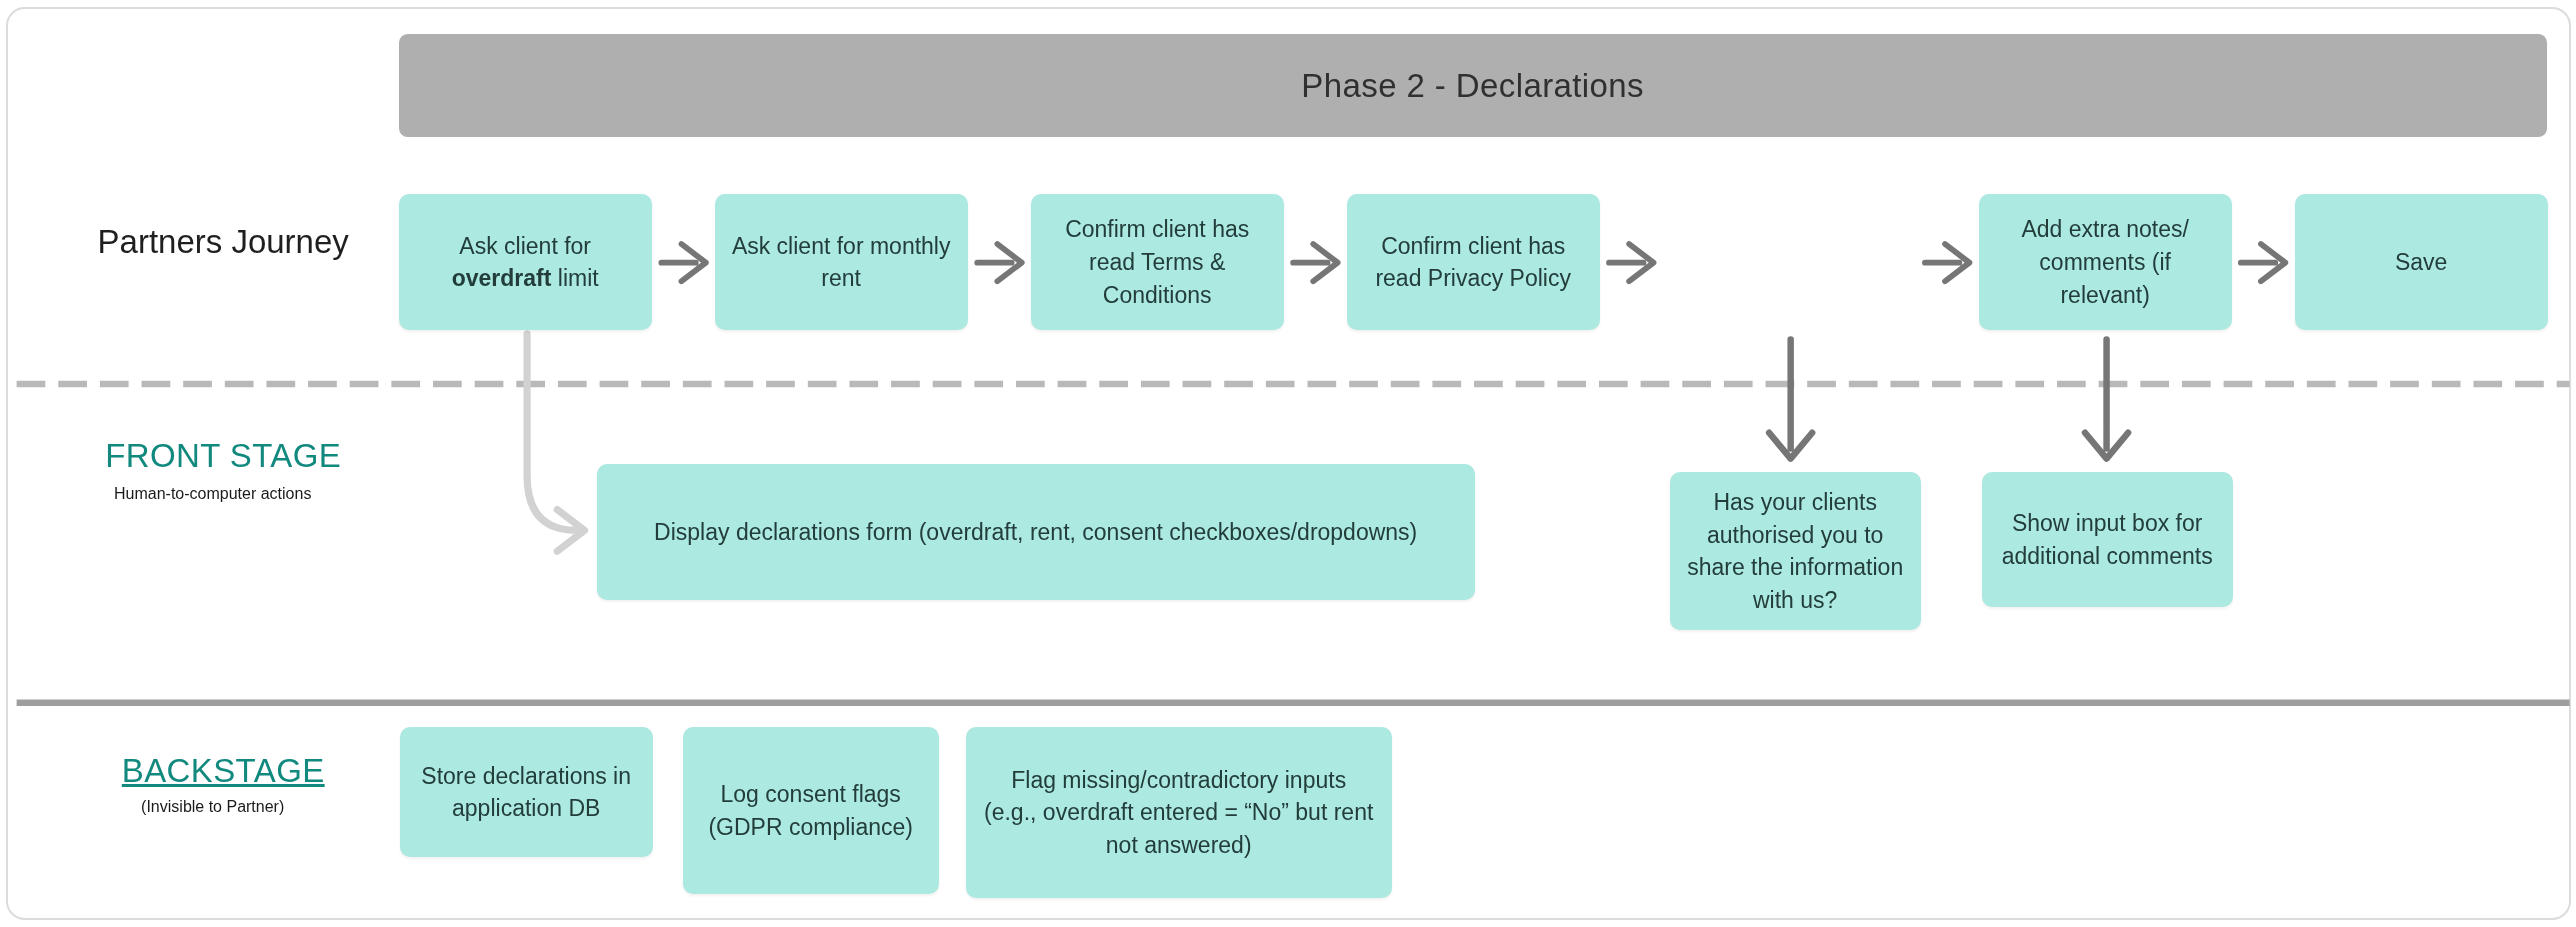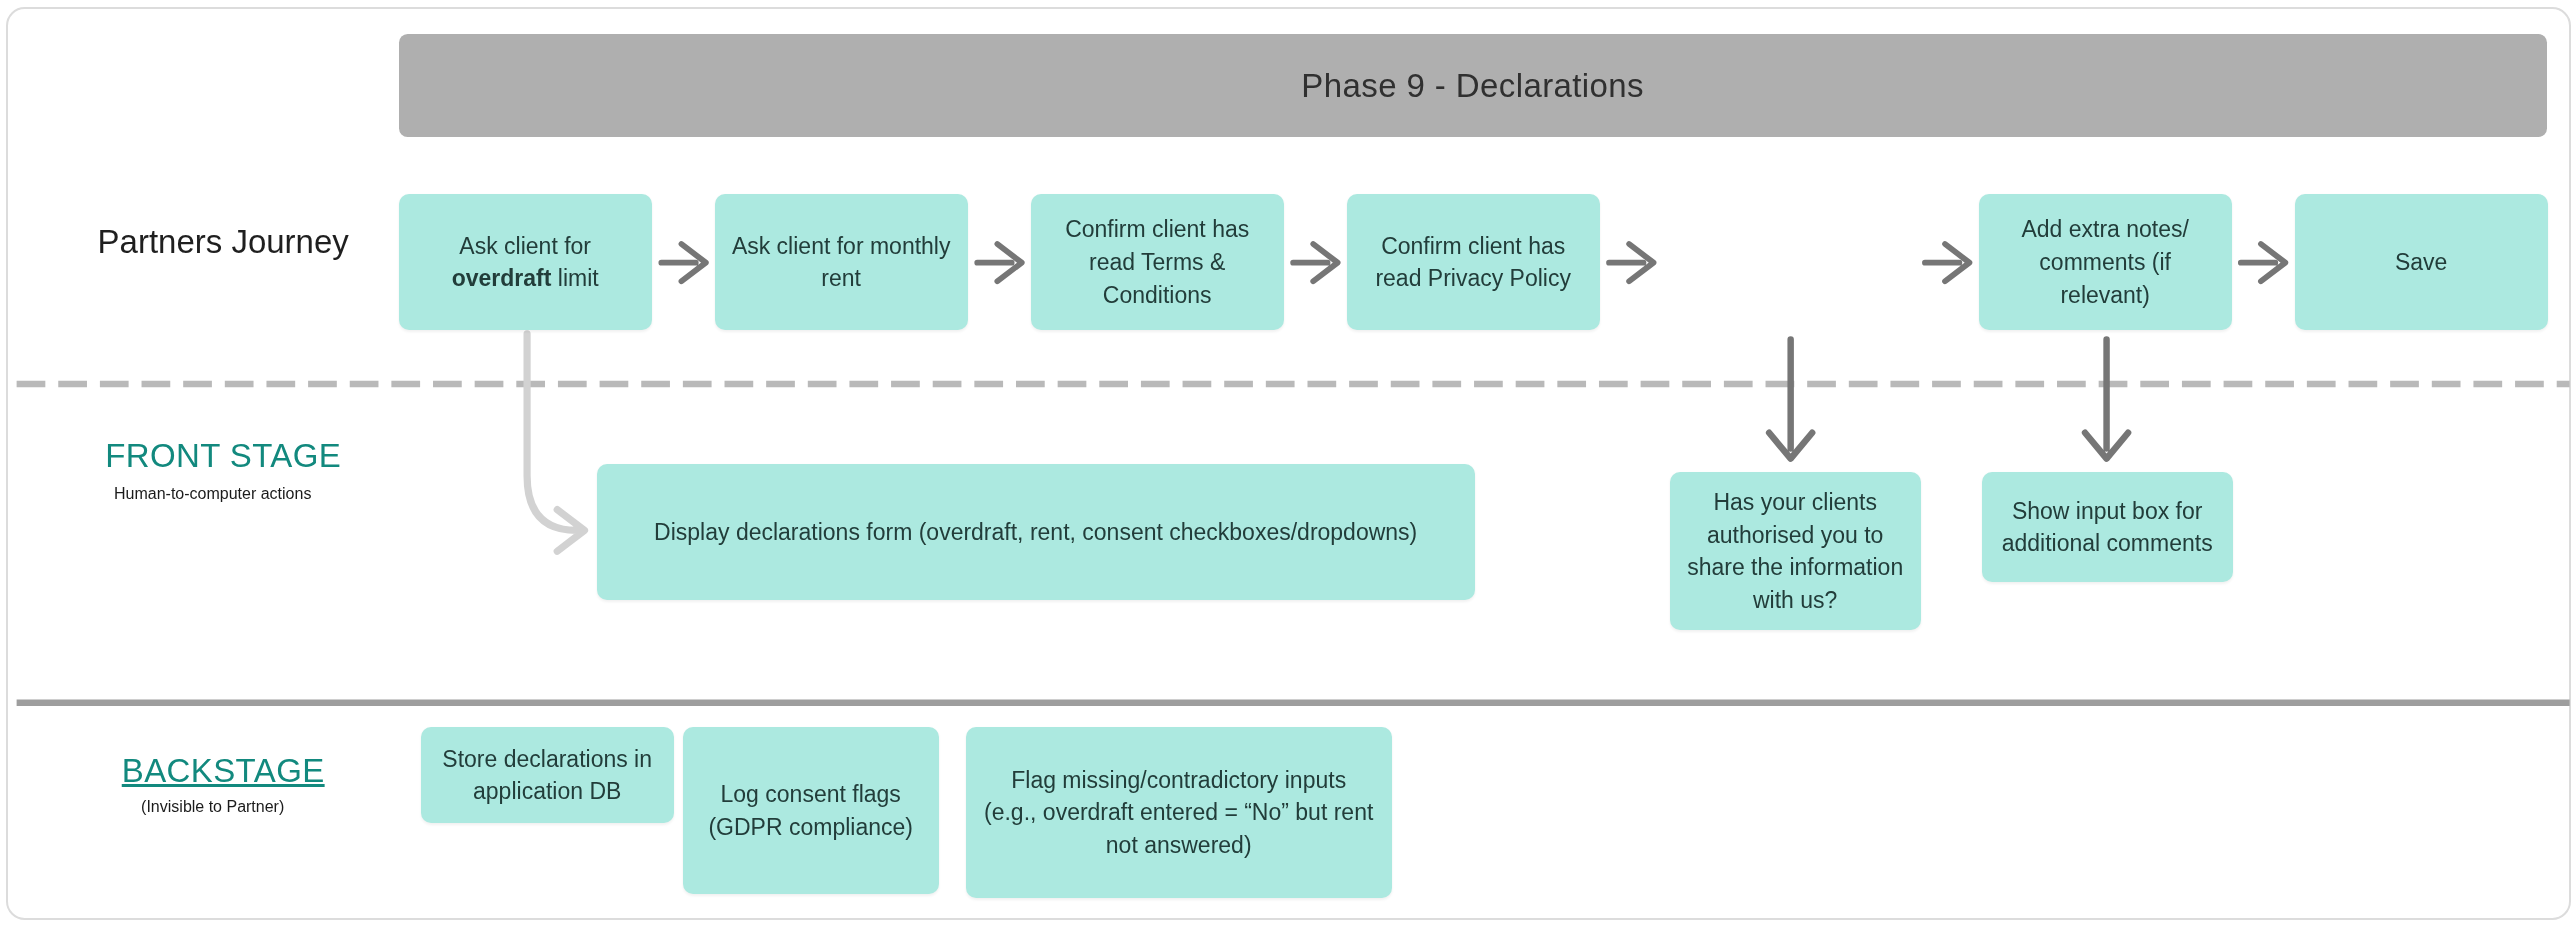--- a/index.html
+++ b/index.html
@@ -49,33 +49,33 @@
     color:var(--box_text);font-size:23px;line-height:1.42;
     box-sizing:border-box;padding:7.2px 17px;
     box-shadow:0 1.4px 2.9px rgba(0,0,0,0.06);
   }
   .node b{font-weight:700;}
   .journey{top:185px;height:136px;width:253px;}
   .j1{left:391px;}  .j2{left:707px;}  .j3{left:1023px;} .j4{left:1339px;align-items:center;}
   .j5{left:1655px;} .j6{left:1971px;} .j7{left:2287px;}
   .fs-big{left:589px;top:455px;width:878px;height:136px;}
   .fs-q{left:1662px;top:463px;width:251px;height:158px;padding:7.2px 10px;}
-  .fs-input{left:1974px;top:463px;width:251px;height:110px;padding:7.2px 13px;}
-  .bs1{left:413px;top:718px;width:253px;height:96px;}
+  .fs-input{left:1974px;top:463px;width:251px;height:135px;padding:7.2px 13px;}
+  .bs1{left:392px;top:718px;width:253px;height:130px;}
   .bs2{left:675px;top:718px;width:256px;height:167px;}
   .bs3{left:958px;top:718px;width:426px;height:171px;}
   svg.connectors{position:absolute;left:0;top:0;pointer-events:none;}
 </style>
 </head>
 <body>
 
 <div class="card">
 
   <div class="phase-bar">
-    <span>Phase 9 -  Declarations</span>
+    <span>Phase 2 -  Declarations</span>
   </div>
 
   <div class="lane-label" style="top:215px;">Partners Journey</div>
 
   <div class="lane-label teal" style="top:429px;">FRONT STAGE</div>
   <div class="lane-sublabel" style="top:475px;">Human-to-computer actions</div>
 
   <div class="lane-label teal" style="top:744px;text-decoration:underline;">BACKSTAGE</div>
   <div class="lane-sublabel" style="top:788px;">(Invisible to Partner)</div>
 

